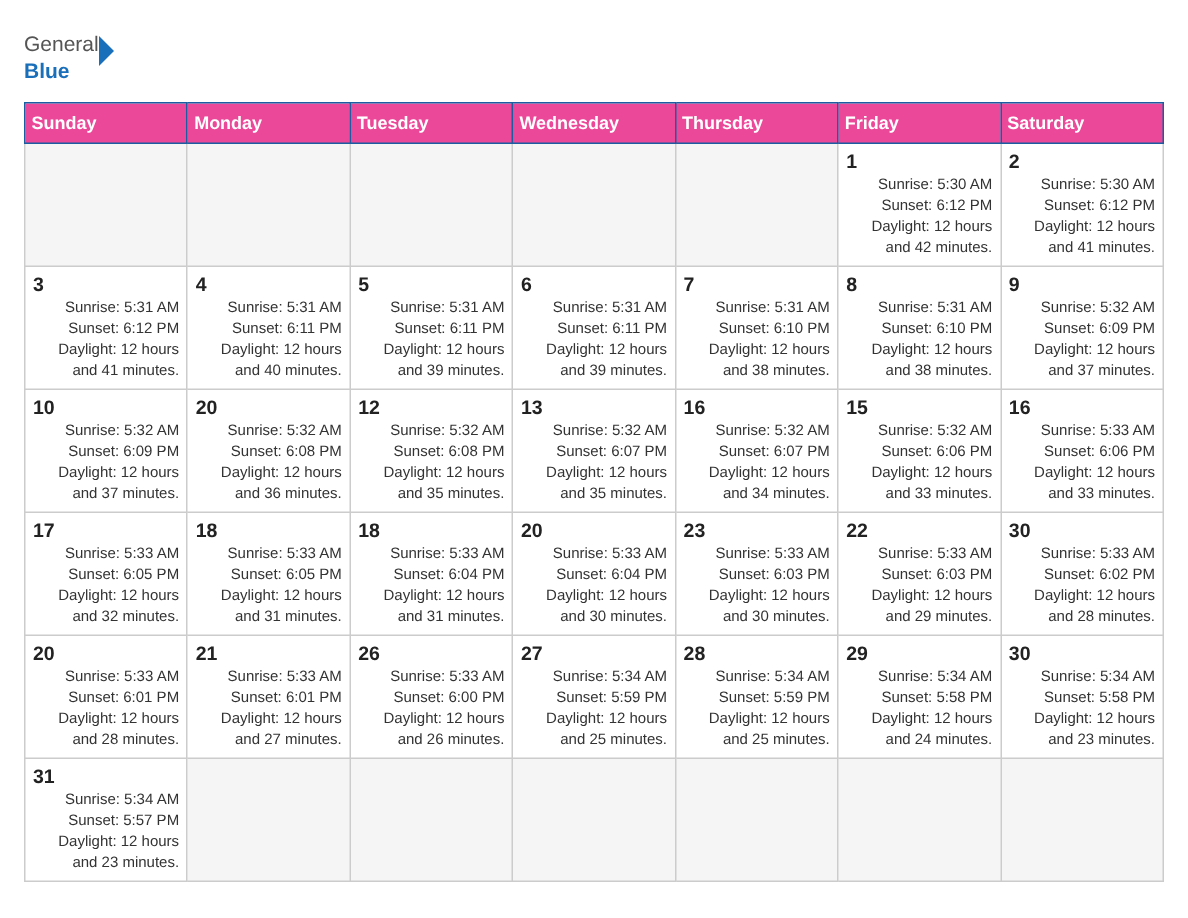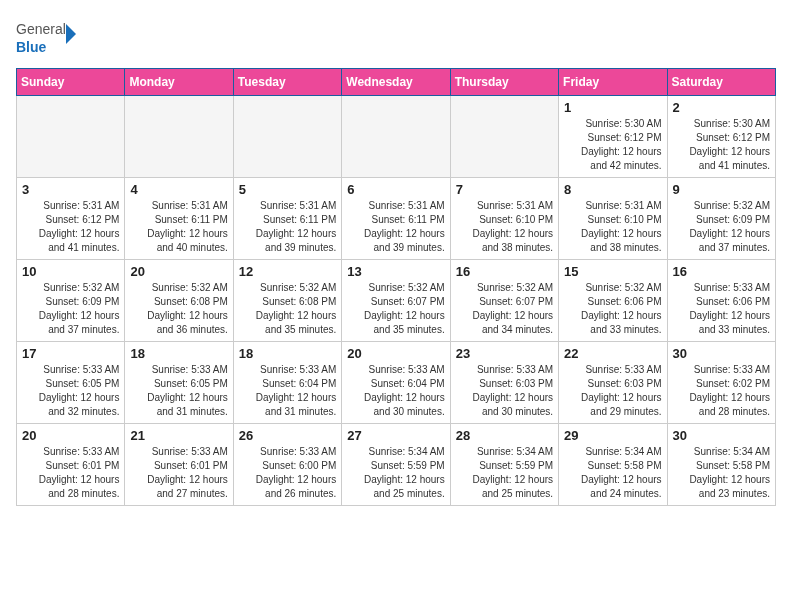--- a/index.html
+++ b/index.html
@@ -292,14 +292,28 @@
 Sunset: 5:58 PM
 Daylight: 12 hours and 24 minutes.</div>
         </td>
         <td>
           <span class="day-number">30</span>
           <div class="day-info" style="white-space: pre-line;">Sunrise: 5:34 AM
 Sunset: 5:58 PM
 Daylight: 12 hours and 23 minutes.</div>
         </td>
       </tr>
+      <tr>
+        <td>
+          <span class="day-number">31</span>
+          <div class="day-info" style="white-space: pre-line;">Sunrise: 5:34 AM
+Sunset: 5:57 PM
+Daylight: 12 hours and 23 minutes.</div>
+        </td>
+        <td class="empty"></td>
+        <td class="empty"></td>
+        <td class="empty"></td>
+        <td class="empty"></td>
+        <td class="empty"></td>
+        <td class="empty"></td>
+      </tr>
     </tbody>
 </table>
 
 </body></html>

